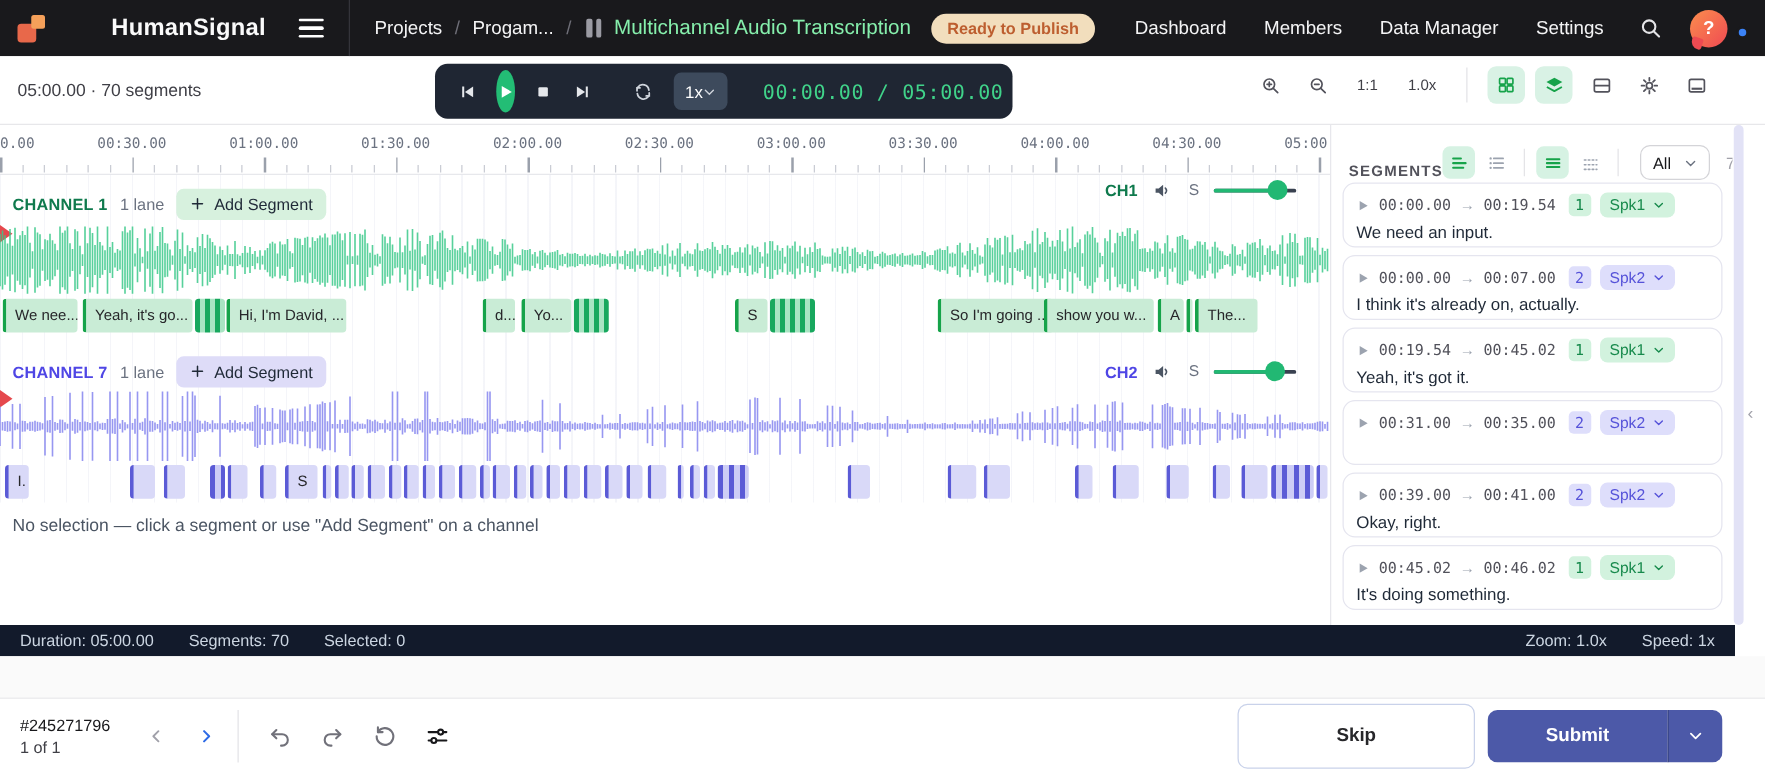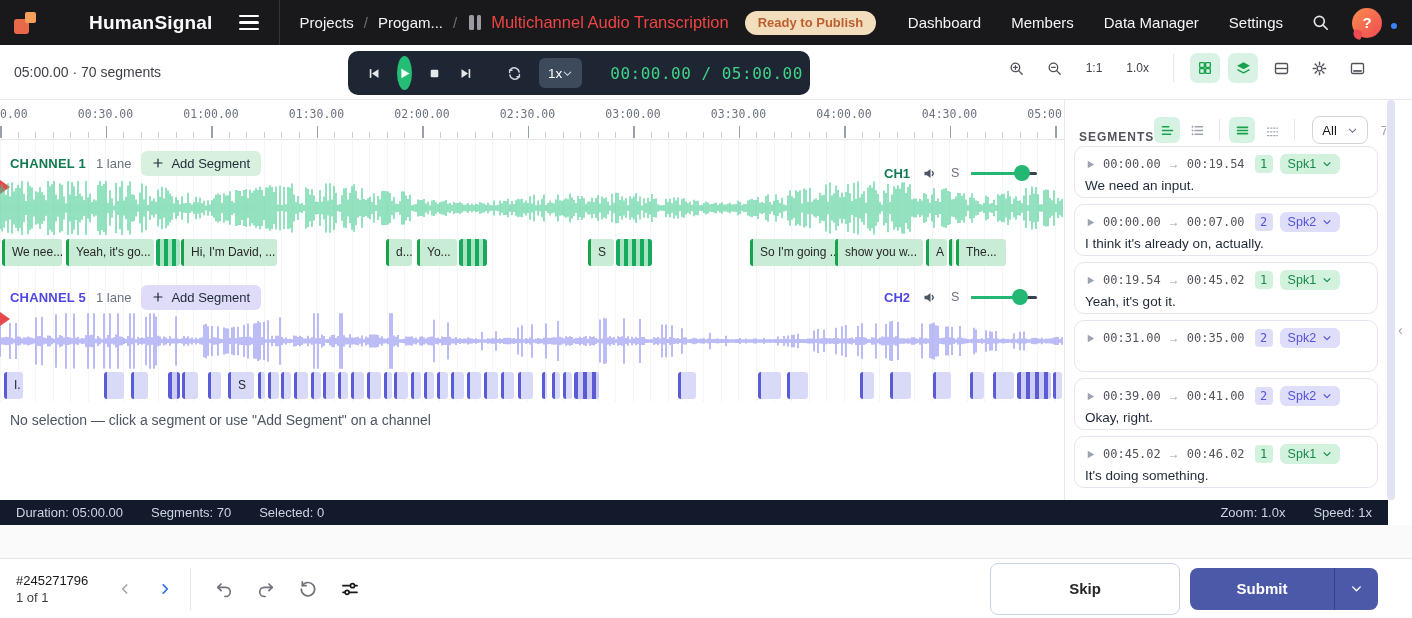--- a/index.html
+++ b/index.html
@@ -17,21 +17,21 @@
   .logo-icon .sq2 { position:absolute; right:0; top:0; width:11px; height:11px; background:#f5a05a; border-radius:2px; }
   .logo-text { font-size:19px; font-weight:600; letter-spacing:.2px;margin-left:44px; }
   .hamburger { margin-left:22px; background:none; border:none; cursor:pointer; display:flex; flex-direction:column; gap:4px; padding:4px; }
   .hamburger i { display:block; width:20px; height:2.4px; background:#fff; border-radius:2px; }
   .vdiv { width:1px; height:45px; background:#34343a; margin-left:16px; }
   .crumbs { display:flex; align-items:center; gap:10px; margin-left:20px; font-size:15px; }
   .crumbs a { color:#f4f4f5; text-decoration:none; cursor:pointer; }
   .slash { color:#6f6f78; }
   .pause-icon { display:flex; gap:3px; margin-left:2px; }
   .pause-icon i { width:4.5px; height:15px; background:#9b9ba3; border-radius:1.5px; }
-  .task-title { font-size:16.5px; font-weight:500; color:#ef4444; white-space:nowrap; }
+  .task-title { font-size:16.5px; font-weight:500; color:#86efac; white-space:nowrap; }
   .badge { background:#f2debd; color:#bd5e2f; font-size:13px; font-weight:600; border-radius:999px; padding:4.5px 13px; margin-left:6px; white-space:nowrap; }
   .menu { display:flex; align-items:center; gap:30px; margin-left:auto; font-size:15px; font-weight:500; }
   .menu a { color:#f4f4f5; text-decoration:none; cursor:pointer; white-space:nowrap; }
   .nav-search { margin-left:28px; cursor:pointer; }
   .help-bubble { position:relative; width:30px; height:30px; margin-left:22px; border-radius:50%;
                  background:linear-gradient(135deg,#fb8d4e,#ef4a52); display:flex; align-items:center; justify-content:center;
                  color:#fff; font-weight:700; font-size:15px; cursor:pointer; }
   .help-bubble::after { content:""; position:absolute; left:1px; bottom:-1px; width:9px; height:9px;
                  background:#ef4a52; border-radius:2px 2px 2px 6px; transform:rotate(18deg); z-index:-0; }
   .avatar-wrap { position:relative; margin-left:16px; cursor:pointer; }
@@ -382,21 +382,21 @@
         <div class="ch-header" style="top:50px;">
           <span class="ch-name">CHANNEL 1</span>
           <span class="ch-lanes">1 lane</span>
           <button class="add-seg">
             <svg width="12" height="12" viewBox="0 0 24 24" fill="none" stroke="#1f2937" stroke-width="2.4" stroke-linecap="round">
                 <path d="M12 4v16M4 12h16"></path>
               </svg>
             <span>Add Segment</span>
           </button>
         </div>
-        <div class="ch-right" style="top:60px; left:884px;">
+        <div class="ch-right" style="top:39px; left:884px;">
           <span class="ch-short">CH1</span>
           <svg width="17" height="17" viewBox="0 0 24 24" fill="#4b5563">
             <path d="M3.5 9.5v5H7l5 4v-13l-5 4z"></path>
               <path d="M14.5 9.2a4 4 0 0 1 0 5.6" fill="none" stroke="#4b5563" stroke-width="1.8" stroke-linecap="round"></path>
             </svg>
           <span class="gain-label">S</span>
           <span class="slider">
             <i class="track"></i>
               <i class="fill" style="width:76%;"></i>
               <i class="knob" style="left:64%;"></i>
@@ -421,21 +421,21 @@
             <div class="seg c1" style="left: 739px; width: 93px; margin-left: 11px;"><span>So I'm going ...</span></div>
             <div class="seg c1" style="left: 835px; width: 88px;"><span>show you w...</span></div>
             <div class="seg c1" style="left: 926px; width: 21px;"><span>A</span></div>
             <div class="seg c1" style="left: 949px; width: 5px;"></div>
             <div class="seg c1" style="left: 956px; width: 50px;"><span>The...</span></div>
           </div>
       </section>
 
       <section class="channel ch2">
         <div class="ch-header" style="top:184px;">
-          <span class="ch-name">CHANNEL 5</span>
+          <span class="ch-name">CHANNEL 7</span>
           <span class="ch-lanes">1 lane</span>
           <button class="add-seg">
             <svg width="12" height="12" viewBox="0 0 24 24" fill="none" stroke="#1f2937" stroke-width="2.4" stroke-linecap="round">
                 <path d="M12 4v16M4 12h16"></path>
               </svg>
             <span>Add Segment</span>
           </button>
         </div>
         <div class="ch-right" style="top:184px; left:884px;">
           <span class="ch-short">CH2</span>

